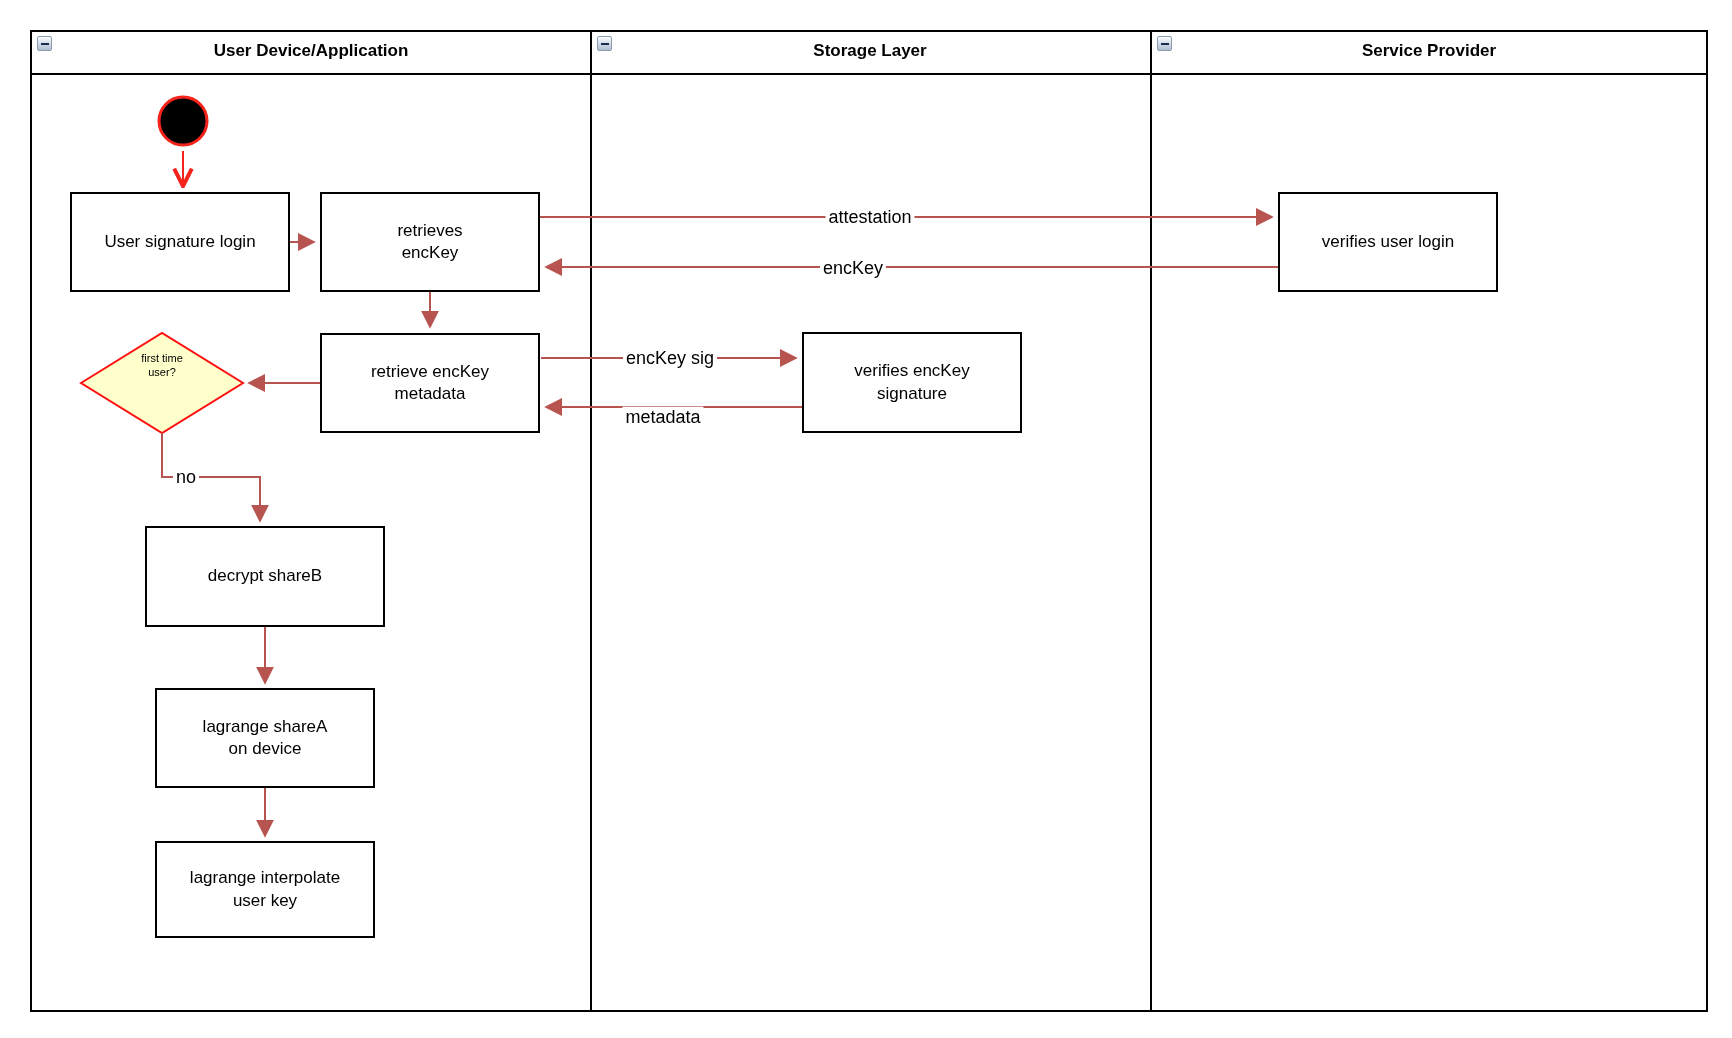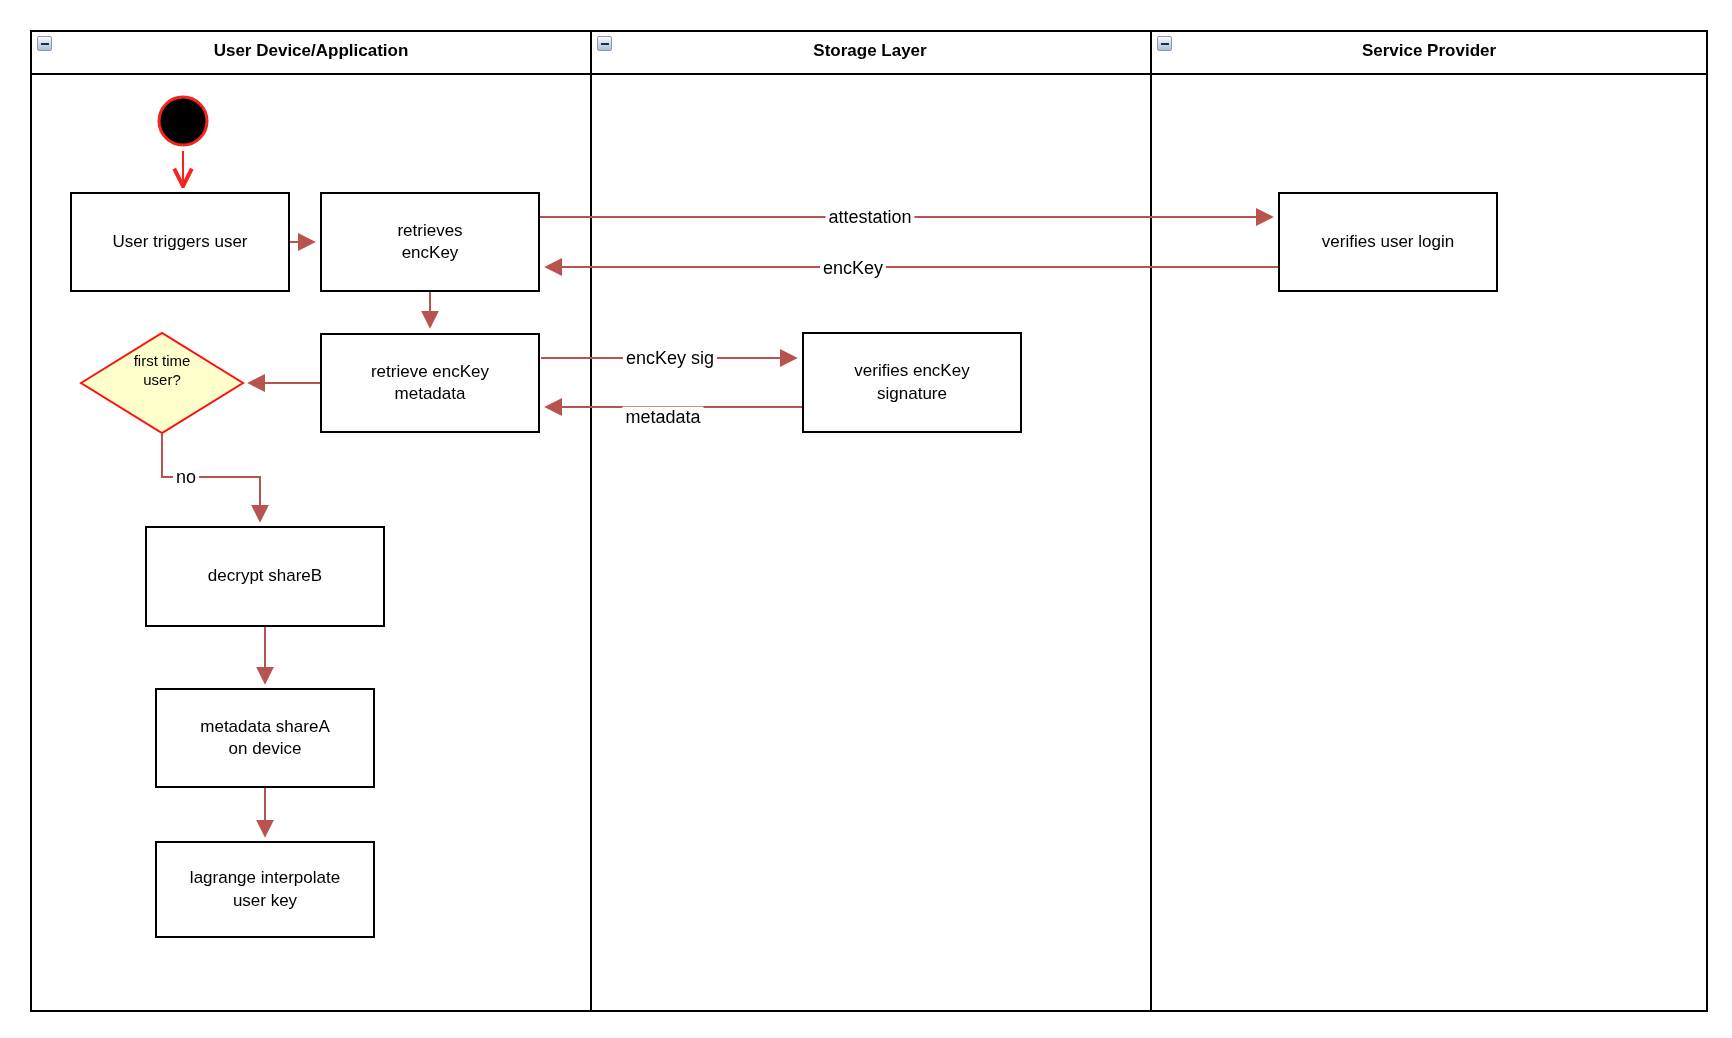--- a/index.html
+++ b/index.html
@@ -32,21 +32,21 @@
   .n-login   {left:70px;  top:192px; width:220px; height:100px;}
   .n-retr    {left:320px; top:192px; width:220px; height:100px;}
   .n-verlog  {left:1278px;top:192px; width:220px; height:100px;}
   .n-meta    {left:320px; top:333px; width:220px; height:100px;}
   .n-sig     {left:802px; top:332px; width:220px; height:101px;}
   .n-decrypt {left:145px; top:526px; width:240px; height:101px;}
   .n-sharea  {left:155px; top:688px; width:220px; height:100px;}
   .n-lagr    {left:155px; top:841px; width:220px; height:97px;}
   .decision-label{
     position:absolute;left:102px;top:352px;width:120px;text-align:center;
-    font-size:15px;line-height:1.25;white-space:pre-line;z-index:2;
+    font-size:11px;line-height:1.25;white-space:pre-line;z-index:2;
   }
   
   svg.overlay{position:absolute;left:0;top:0;z-index:1;pointer-events:none;}
   svg.overlay .hit{pointer-events:stroke;}
   .flow{stroke:var(--arrow_red,#b85450);stroke-width:2;fill:none;}
   .startflow{stroke:var(--start_red,#f5231b);stroke-width:2;fill:none;}
   .arrowhead-fill{fill:var(--arrow_red,#b85450);}
   .arrowhead-open{fill:none;stroke:var(--start_red,#f5231b);stroke-width:1.8;}
   .decision-shape{fill:var(--decision_fill,#ffffcc);stroke:var(--decision_border,#ff0000);stroke-width:2;}
   .start-shape{fill:#000;stroke:var(--start_red,#f5231b);stroke-width:3;}
@@ -100,30 +100,30 @@
     <path class="flow hit" marker-end="url(#ah)" d="M1278,267 L546,267"></path>
     <path class="flow hit" marker-end="url(#ah)" d="M430,292 L430,327"></path>
     <path class="flow hit" marker-end="url(#ah)" d="M320,383 L249,383"></path>
     <path class="flow hit" marker-end="url(#ah)" d="M541,358 L796,358"></path>
     <path class="flow hit" marker-end="url(#ah)" d="M802,407 L546,407"></path>
     <path class="flow hit" marker-end="url(#ah)" d="M162,433 L162,477 L260,477 L260,521"></path>
     <path class="flow hit" marker-end="url(#ah)" d="M265,627 L265,683"></path>
     <path class="flow hit" marker-end="url(#ah)" d="M265,788 L265,836"></path>
   </svg>
 
-  <div class="node n-login">User triggers user</div>
+  <div class="node n-login">User signature login</div>
   <div class="node n-retr">retrieves
 encKey</div>
   <div class="node n-verlog">verifies user login</div>
   <div class="node n-meta">retrieve encKey
 metadata</div>
   <div class="node n-sig">verifies encKey
 signature</div>
   <div class="node n-decrypt">decrypt shareB</div>
-  <div class="node n-sharea">metadata shareA
+  <div class="node n-sharea">lagrange shareA
 on device</div>
   <div class="node n-lagr">lagrange interpolate
 user key</div>
 
   <div class="decision-label">first time
 user?</div>
 
   <div class="edge-label" style="left:870px;top:217px;">attestation</div>
   <div class="edge-label" style="left:853px;top:268px;">encKey</div>
   <div class="edge-label" style="left:670px;top:358px;text-align:right;">encKey sig</div>

